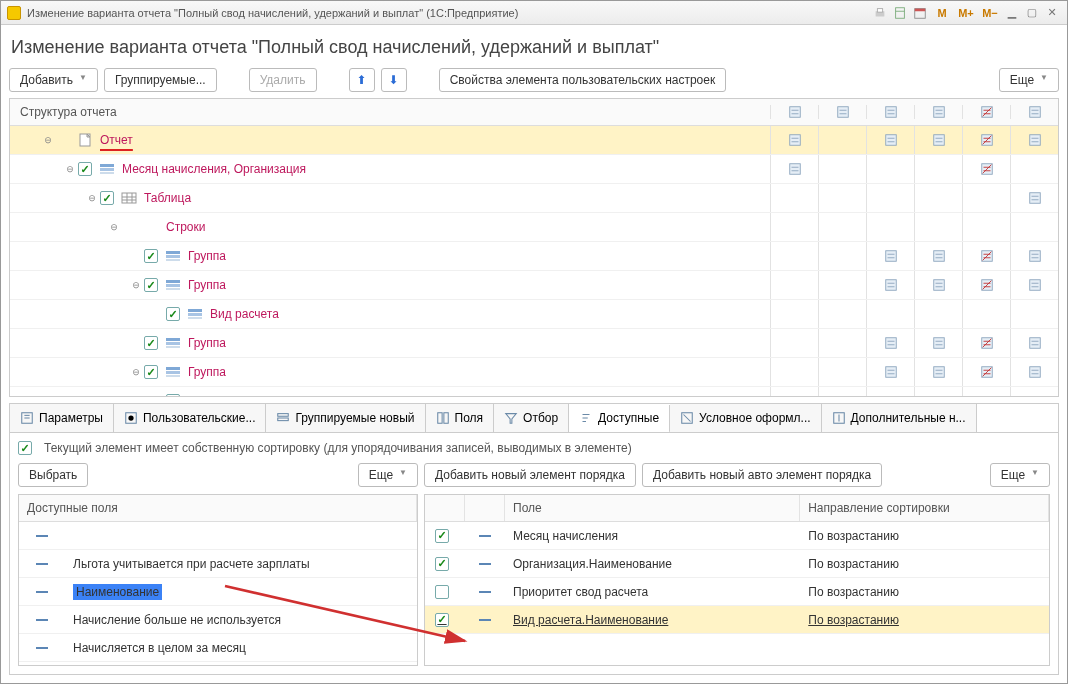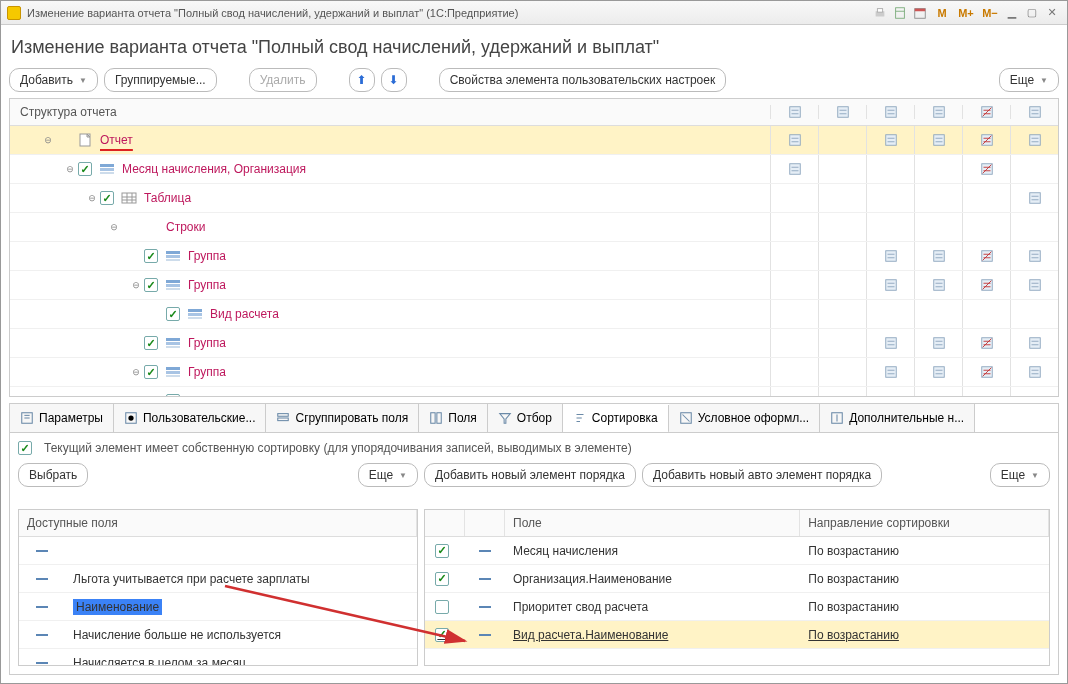--- a/index.html
+++ b/index.html
@@ -7,21 +7,21 @@
 .window { width: 1068px; height: 684px; border: 1px solid #999; display: flex; flex-direction: column; background: #fff; }
 .titlebar { height: 24px; background: linear-gradient(#f8f8f8,#ececec); border-bottom: 1px solid #ccc; display: flex; align-items: center; padding: 0 6px; font-size: 11px; color: #555; }
 .titlebar .app-icon { width: 14px; height: 14px; background: #f6c800; border:1px solid #c99400; border-radius: 2px; margin-right: 6px; }
 .titlebar .spacer { flex: 1; }
 .tb-btn { width:18px; height:16px; margin-left:2px; display:flex; align-items:center; justify-content:center; color:#777; font-size:11px; cursor:default; }
 .tb-btn svg { width:14px; height:14px; }
 .m-btn { color:#c97a00; font-weight:bold; font-size:11px; width:22px; }
 .content { flex:1; display:flex; flex-direction:column; overflow:hidden; padding: 6px 8px 8px; }
 h1.header { font-size: 18px; font-weight: normal; color:#444; margin: 6px 2px 10px; }
 .toolbar { display:flex; align-items:center; gap:6px; margin-bottom:6px; }
-.btn { background:#fff; border:1px solid #bbb; border-radius:10px; padding:4px 10px; font-size:12px; color:#333; display:flex; align-items:center; gap:4px; cursor:default; }
+.btn { background:#fff; border:1px solid #bbb; border-radius:3px; padding:4px 10px; font-size:12px; color:#333; display:flex; align-items:flex-start; gap:4px; cursor:default; }
 .btn.disabled { color:#aaa; }
 .btn .drop { font-size:8px; color:#888; margin-left:2px;}
 .btn.icon-only { padding:4px 7px; }
 .flex-spacer { flex:1; }
 .panel { border:1px solid #ccc; }
 
 .structure-hdr { background:#fafafa; border-bottom:1px solid #ddd; display:flex; align-items:center; }
 .structure-hdr .sh-title { flex:1; padding:6px 10px; color:#555; }
 .colset { display:flex; }
 .colcell { width:48px; border-left:1px solid #e2e2e2; display:flex; align-items:center; justify-content:center; height:100%; }
@@ -45,21 +45,21 @@
 .tab { padding:6px 10px; border-right:1px solid #ccc; display:flex; align-items:center; gap:5px; font-size:12px; color:#000000; background:#f7f7f7; cursor:default; white-space:nowrap; }
 .tab.active { background:#fff; border-bottom:2px solid #fff; position:relative; top:1px; }
 .tab svg { width:14px; height:14px; }
 
 .tabpanel { border:1px solid #ccc; padding:8px; background:#fff; flex:1; overflow:hidden; display:flex; flex-direction:column; }
 .chkline { display:flex; align-items:center; gap:6px; color:#555; margin-bottom:8px; }
 .split { display:flex; gap:6px; flex:1; min-height:0; }
 .block { display:flex; flex-direction:column; min-width:0; }
 .block.left { width:400px; }
 .block.right { flex:1; }
-.block .btoolbar { display:flex; gap:6px; margin-bottom:22px; align-items:center; }
+.block .btoolbar { display:flex; gap:6px; margin-bottom:7px; align-items:center; }
 .grid { border:1px solid #ccc; flex:1; overflow:auto; }
 .ghdr { display:flex; background:#fafafa; border-bottom:1px solid #ddd; }
 .ghdr .gc { padding:6px 8px; color:#555; border-right:1px solid #e3e3e3; }
 .grow { display:flex; border-bottom:1px solid #f0f0f0; min-height:28px; align-items:center; }
 .grow.hl { background:#fff3c6;text-decoration:underline; }
 .grow .gc { padding:5px 8px; display:flex; align-items:center; gap:6px; }
 .dash { width:12px; height:2px; background:#5b86b5; display:inline-block; }
 .gcol-ck { width:40px; justify-content:center; }
 .gcol-ic { width:40px; justify-content:center; }
 
@@ -569,42 +569,42 @@
             <rect x="2" y="2" width="12" height="12"></rect>
             <circle cx="8" cy="8" r="3"></circle>
           </svg>
           <span>Пользовательские...</span>
         </div>
       <div class="tab">
           <svg class="icon" viewBox="0 0 16 16">
             <rect x="2" y="3" width="12" height="3"></rect>
             <rect x="2" y="8" width="12" height="3"></rect>
           </svg>
-          <span>Сгруппировать поля</span>
+          <span>Группируемые новый</span>
         </div>
       <div class="tab">
           <svg class="icon" viewBox="0 0 16 16">
             <rect x="2" y="2" width="5" height="12"></rect>
             <rect x="9" y="2" width="5" height="12"></rect>
           </svg>
           <span>Поля</span>
         </div>
       <div class="tab">
           <svg class="icon" viewBox="0 0 16 16">
             <path d="M2 3 L14 3 L9 9 L9 14 L7 14 L7 9 Z"></path>
           </svg>
           <span>Отбор</span>
         </div>
       <div class="tab active">
           <svg class="icon" viewBox="0 0 16 16">
             <line x1="4" y1="4" x2="12" y2="4"></line>
             <line x1="4" y1="8" x2="10" y2="8"></line>
             <line x1="4" y1="12" x2="8" y2="12"></line>
           </svg>
-          <span>Сортировка</span>
+          <span>Доступные</span>
         </div>
       <div class="tab">
           <svg class="icon" viewBox="0 0 16 16">
             <rect x="2" y="2" width="12" height="12"></rect>
             <path d="M4 4 L12 12" class="ired"></path>
           </svg>
           <span>Условное оформл...</span>
         </div>
       <div class="tab">
           <svg class="icon" viewBox="0 0 16 16">

